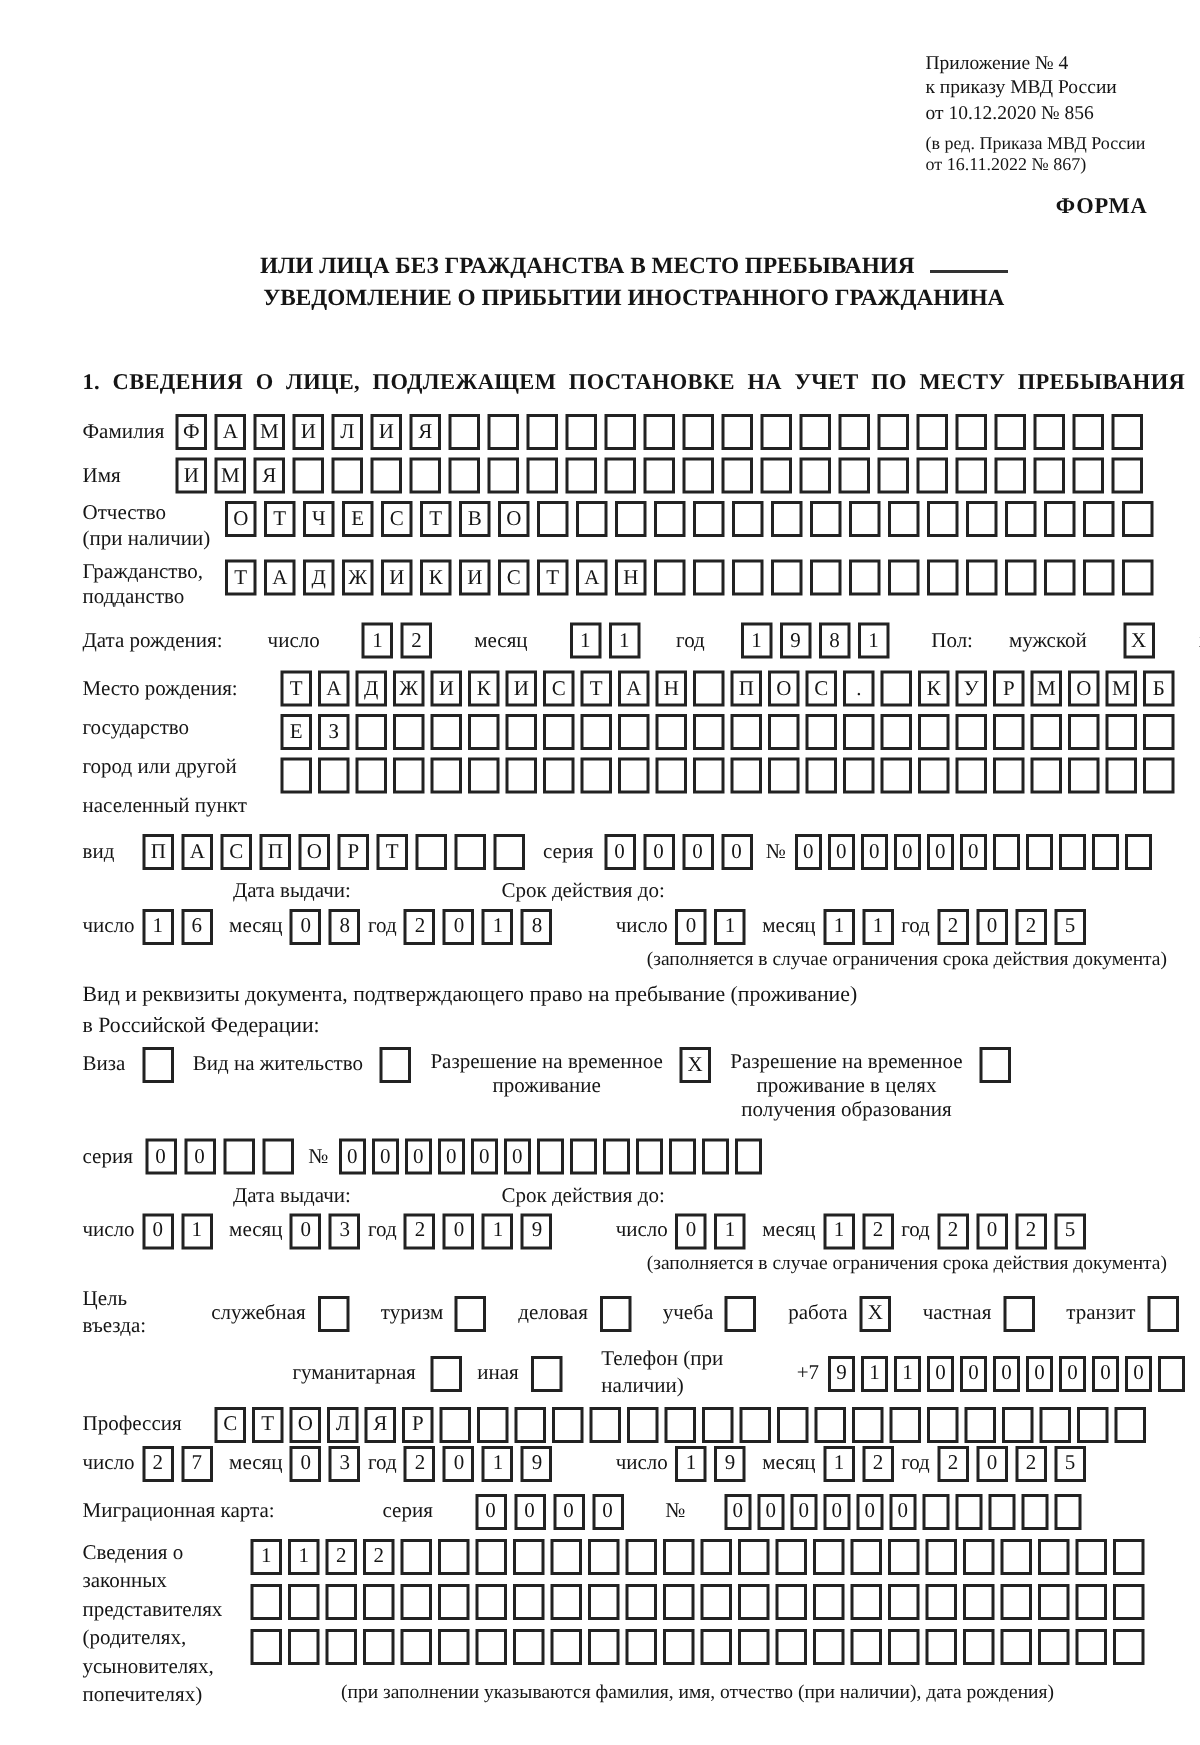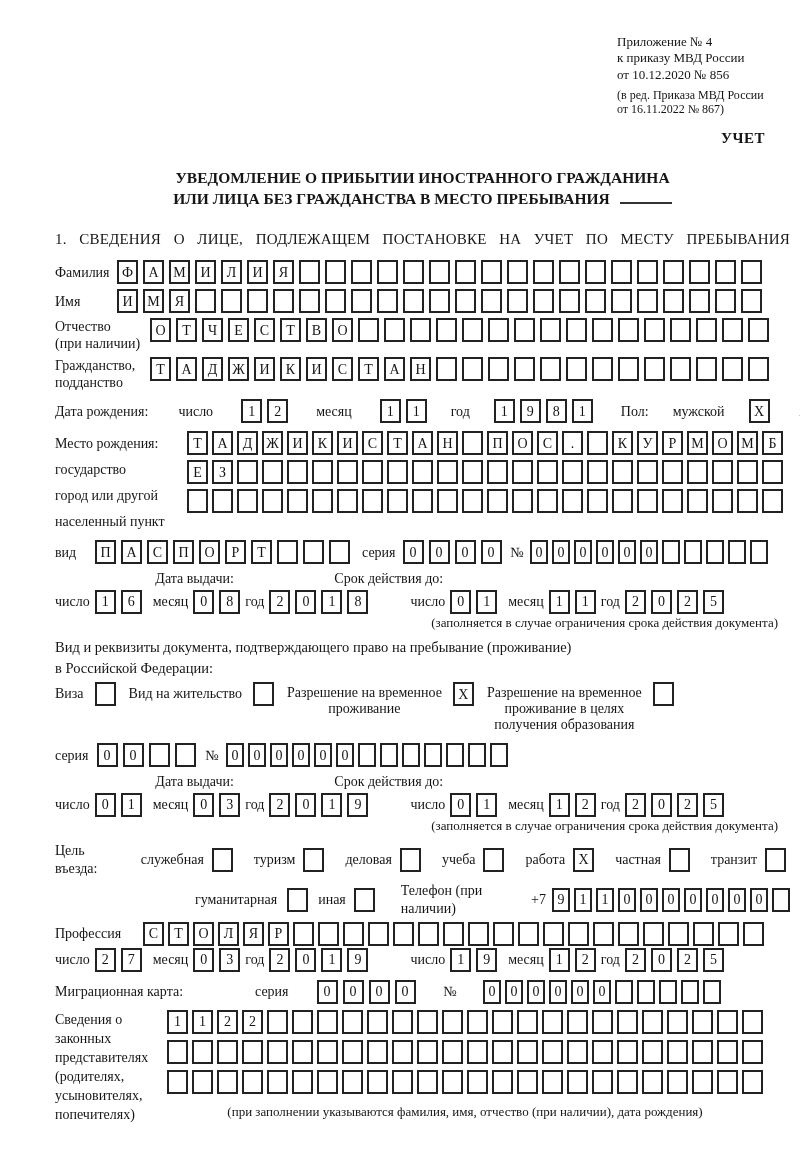--- a/index.html
+++ b/index.html
@@ -13,21 +13,21 @@
     color:#151515;
     font-family:"Liberation Serif", serif;
     font-size:14px;
     line-height:1.25;
   }
   .annex{margin-left:562px;font-size:13px;line-height:1.25;}
   .annex .amend{margin-top:5px;font-size:12px;line-height:1.22;}
   .form-label{margin-top:12px;text-align:right;padding-right:25px;font-weight:bold;font-size:15px;letter-spacing:.5px;}
   .title{margin-top:20px;text-align:center;font-weight:bold;font-size:15.5px;line-height:1.35;}
   .blank-line{display:inline-block;width:52px;border-bottom:2.5px solid #333;margin-left:10px;vertical-align:baseline;}
-  .sec-heading{margin-top:20px;font-weight:normal;font-size:15px;text-align:justify;text-align-last:justify;letter-spacing:.2px;}
+  .sec-heading{margin-top:36px;font-weight:bold;font-size:15px;text-align:justify;text-align-last:justify;letter-spacing:.2px;}
   .row{display:flex;align-items:center;margin-top:5px;}
   .row.top{align-items:flex-start;}
   .lbl{flex:0 0 auto;}
   .lbl2{flex:0 0 auto;line-height:17px;}
   .cells{display:flex;column-gap:5px;flex:0 0 auto;}
   .cells.g4{column-gap:4px;}
   .cell{
     box-sizing:border-box;flex:0 0 auto;
     width:21px;height:24px;
     border:2px solid #222;
@@ -71,27 +71,27 @@
   <div class="annex">
     <div>Приложение № 4</div>
     <div>к приказу МВД России</div>
     <div>от 10.12.2020 № 856</div>
     <div class="amend">
       <div>(в ред. Приказа МВД России</div>
       <div>от 16.11.2022 № 867)</div>
     </div>
   </div>
 
-  <div class="form-label">УЧЕТ</div>
+  <div class="form-label">ФОРМА</div>
 
   <div class="title">
-    <div>УВЕДОМЛЕНИЕ О ПРИБЫТИИ ИНОСТРАННОГО ГРАЖДАНИНА</div>
     <div>
       <span>ИЛИ ЛИЦА БЕЗ ГРАЖДАНСТВА В МЕСТО ПРЕБЫВАНИЯ</span><span class="blank-line"></span>
     </div>
+    <div>УВЕДОМЛЕНИЕ О ПРИБЫТИИ ИНОСТРАННОГО ГРАЖДАНИНА</div>
   </div>
 
   <div class="sec-heading">1. СВЕДЕНИЯ О ЛИЦЕ, ПОДЛЕЖАЩЕМ ПОСТАНОВКЕ НА УЧЕТ ПО МЕСТУ ПРЕБЫВАНИЯ</div>
 
   <div class="row gap12">
     <span class="lbl" style="width:62px">Фамилия</span>
     <span class="cells">
         <span class="cell">Ф</span>
         <span class="cell">А</span>
         <span class="cell">М</span>

